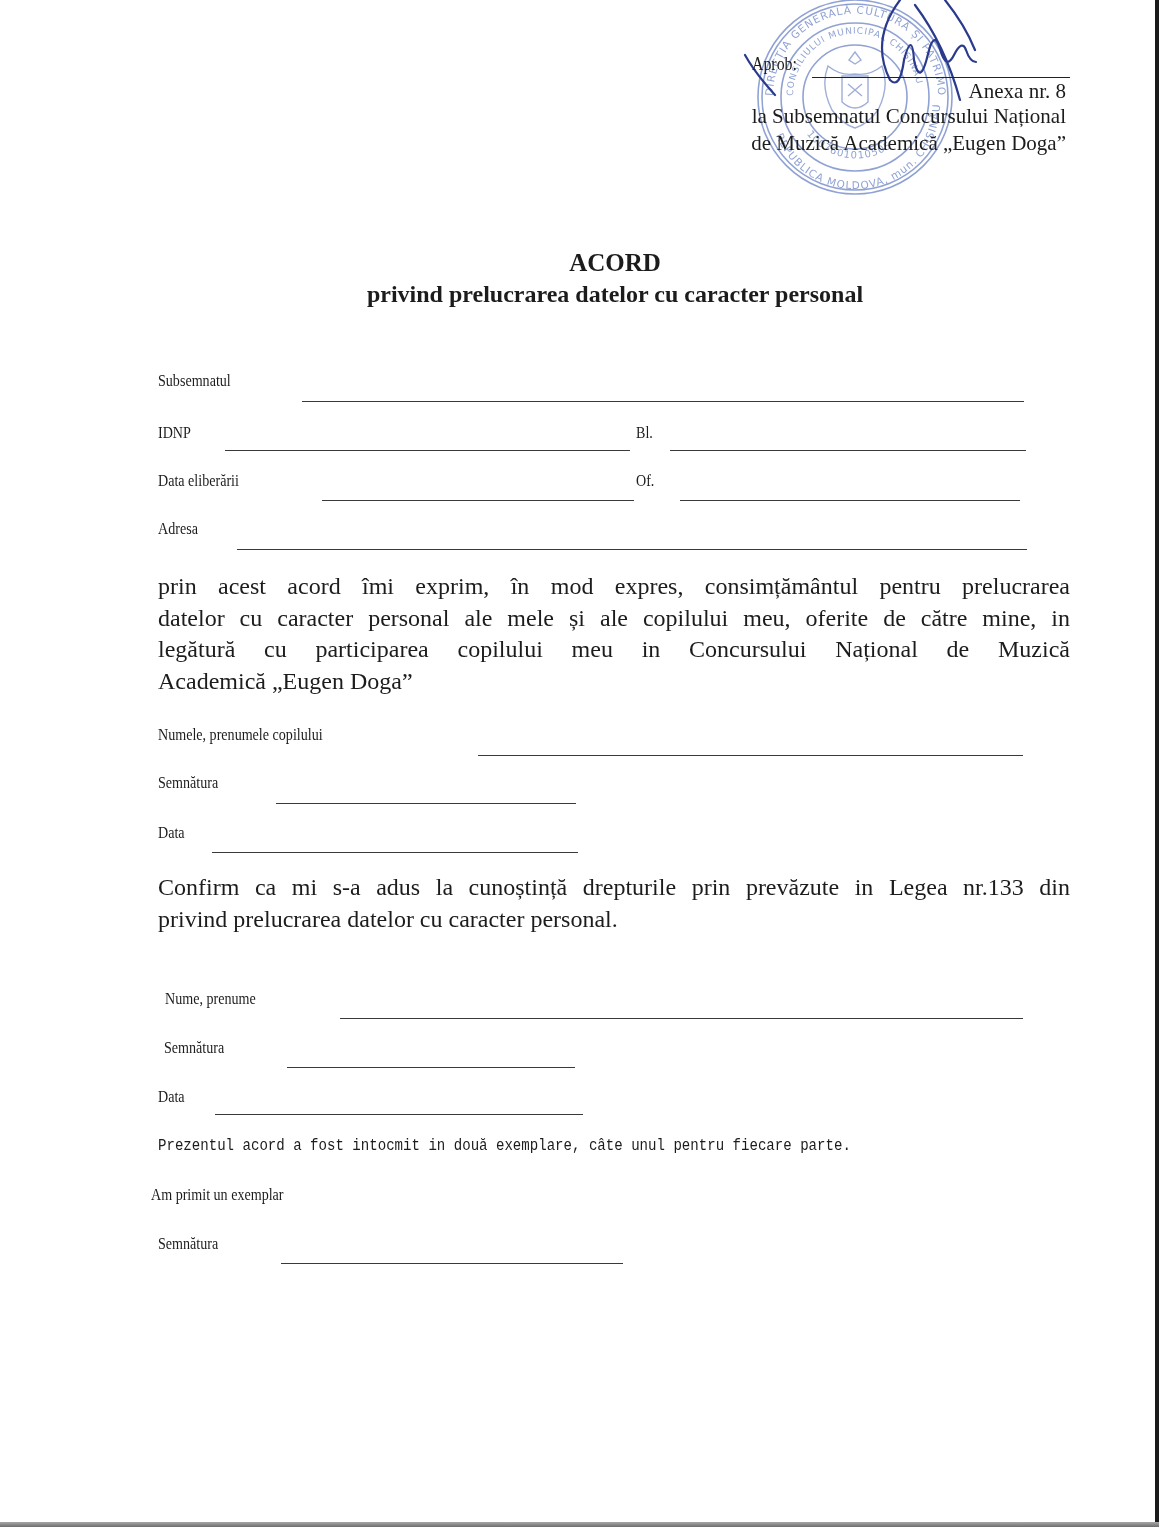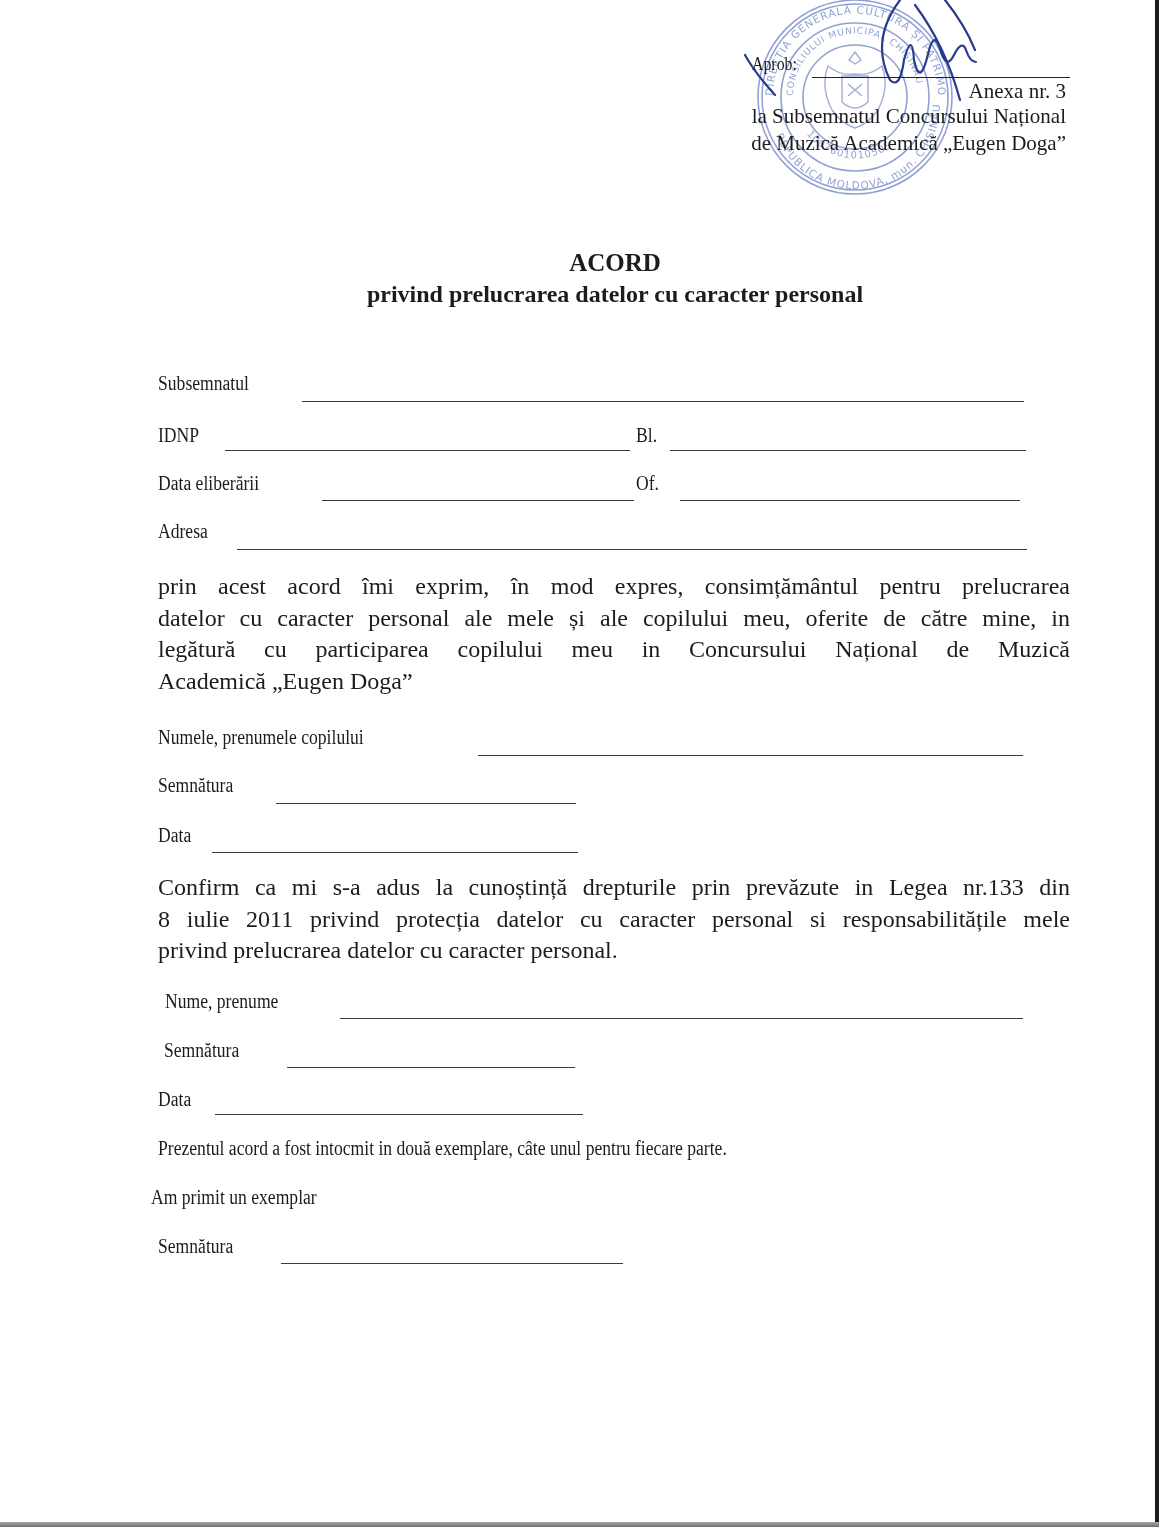--- a/index.html
+++ b/index.html
@@ -23,21 +23,21 @@
   .aprob { left: 752px; top: 54px; font-size: 18px; }
   .aprob-line { position: absolute; left: 812px; top: 77px; width: 258px; border-top: 1.4px solid #222; }
   .annex1 { right: 89px; top: 79px; }
   .annex2 { right: 89px; top: 104px; }
   .annex3 { right: 89px; top: 131px; }
 
   .title { left: 0; width: 1230px; text-align: center; font-weight: bold; font-size: 25px; }
   .title1 { top: 249px; }
   .title2 { top: 281px; font-size: 24px; }
 
-  .label { font-size: 20px; }
+  .label { font-size: 16px; }
   .line { position: absolute; border-top: 1.4px solid #3a3a3a; height: 0; }
 
   .para { position: absolute; left: 158px; width: 912px; font-size: 24px; line-height: 31.5px; text-align: justify; }
   .para .jl { display: block; text-align: justify; text-align-last: justify; }
   .para .ll { display: block; text-align: left; }
 </style>
 </head>
 <body>
 
 <div class="page">
@@ -69,21 +69,21 @@
       <path d="M 100 90 l 14 12 M 114 90 l -14 12"></path>
     </g>
   </svg>
 
   <svg class="abs" style="left:740px;top:0;width:290px;height:110px;" viewBox="0 0 290 110">
     <path d="M 5 55 q 10 18 30 40 M 160 0 q -30 40 -10 80 q 10 10 14 -20 q 8 -30 10 0 q 6 28 14 -6 q 6 -25 12 -5 q 6 22 14 6 q 8 -16 12 -5 q 4 12 10 12 M 175 5 q 30 40 45 95 M 205 0 q 20 25 30 50" fill="none" stroke="#2a3a8c" stroke-width="2.2" stroke-linecap="round"></path>
   </svg>
 
   <span class="abs aprob"><span class="cond">Aprob:</span></span>
   <div class="aprob-line"></div>
-  <div class="abs header-line annex1">Anexa nr. 3</div>
+  <div class="abs header-line annex1">Anexa nr. 8</div>
   <div class="abs header-line annex2">la Subsemnatul Concursului Național</div>
   <div class="abs header-line annex3">de Muzică Academică   „Eugen Doga”</div>
 
   <div class="abs title title1">ACORD</div>
   <div class="abs title title2">privind prelucrarea datelor cu caracter personal</div>
 
   <span class="abs label" style="left:158px;top:372px;"><span class="cond">Subsemnatul</span></span>
   <div class="line" style="left:302px;top:401px;width:722px;"></div>
 
   <span class="abs label" style="left:158px;top:424px;"><span class="cond">IDNP</span></span>
@@ -110,33 +110,32 @@
   <div class="line" style="left:478px;top:755px;width:545px;"></div>
 
   <span class="abs label" style="left:158px;top:774px;"><span class="cond">Semnătura</span></span>
   <div class="line" style="left:276px;top:803px;width:300px;"></div>
 
   <span class="abs label" style="left:158px;top:824px;"><span class="cond">Data</span></span>
   <div class="line" style="left:212px;top:852px;width:366px;"></div>
 
   <div class="para" style="top:872px;">
     <span class="jl">Confirm ca mi s-a adus la cunoștință drepturile prin prevăzute in Legea nr.133 din</span>
-    <span class="jl">8 iulie 2011 privind protecția datelor cu caracter personal si responsabilitățile mele</span>
     <span class="ll">privind prelucrarea datelor cu caracter personal.</span>
   </div>
 
   <span class="abs label" style="left:158px;top:990px;margin-left:7px;"><span class="cond">Nume, prenume</span></span>
   <div class="line" style="left:340px;top:1018px;width:683px;"></div>
 
   <span class="abs label" style="left:164px;top:1039px;"><span class="cond">Semnătura</span></span>
   <div class="line" style="left:287px;top:1067px;width:288px;"></div>
 
   <span class="abs label" style="left:158px;top:1088px;"><span class="cond">Data</span></span>
   <div class="line" style="left:215px;top:1114px;width:368px;"></div>
 
-  <span class="abs label" style="left:158px;top:1137px;"><span class="cond">Prezentul acord a fost intocmit in două exemplare, câte unul pentru fiecare parte.</span></span>
+  <span class="abs label" style="left:158px;top:1137px;font-family:Liberation Mono, monospace;"><span class="cond">Prezentul acord a fost intocmit in două exemplare, câte unul pentru fiecare parte.</span></span>
   <span class="abs label" style="left:151px;top:1186px;"><span class="cond">Am primit un exemplar</span></span>
   <span class="abs label" style="left:158px;top:1235px;"><span class="cond">Semnătura</span></span>
   <div class="line" style="left:281px;top:1263px;width:342px;"></div>
 </div>
 
 <div class="right-border"></div>
 <div class="bottom-border"></div>
 
 </body></html>

